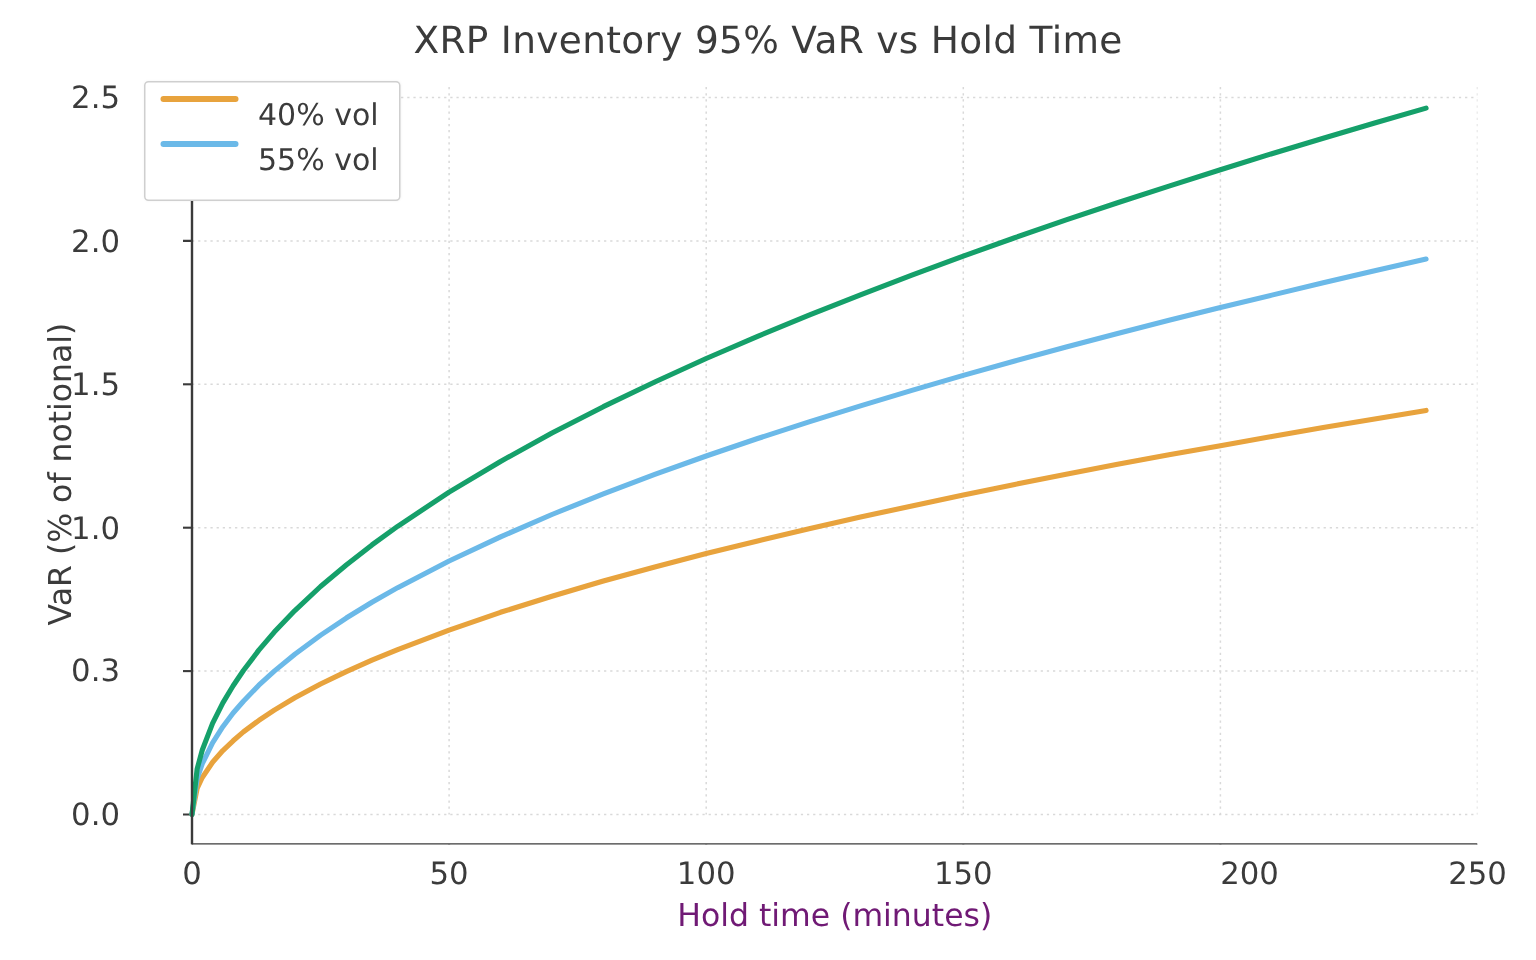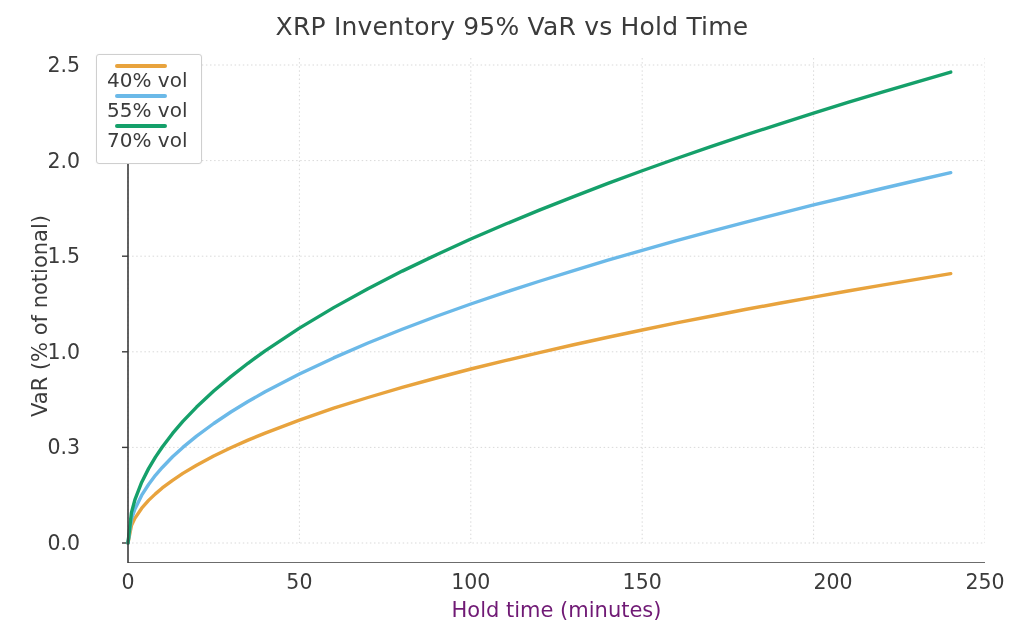--- a/index.html
+++ b/index.html
@@ -108,23 +108,21 @@
     left: 96px;
     top: 54px;
     background: #ffffff;
     border: 1px solid #cfcfcf;
     border-radius: 3px;
     padding: 9px 14px 9px 10px;
     box-shadow: 0 0 2px rgba(0,0,0,0.05);
   }
   .legend-row {
     display: flex;
-    align-items: center;
     height: 30px;
-    flex-direction: column;
   }
   .legend-swatch {
     width: 52px;
     height: 4px;
     border-radius: 2px;
     margin-right: 13px;
     flex: 0 0 auto;
   }
   .legend-text {
     font-size: 20px;
@@ -201,19 +199,15 @@
 
   <div id="legend">
       <div class="legend-row">
         <span class="legend-swatch" style="background: rgb(232, 163, 61);"></span>
         <span class="legend-text">40% vol</span>
       </div>
       <div class="legend-row">
         <span class="legend-swatch" style="background: rgb(107, 185, 232);"></span>
         <span class="legend-text">55% vol</span>
       </div>
-      <div class="legend-row">
-        <span class="legend-swatch" style="background: rgb(21, 160, 106);"></span>
-        <span class="legend-text">70% vol</span>
-      </div>
     </div>
 
 </div>
 
 </body></html>

